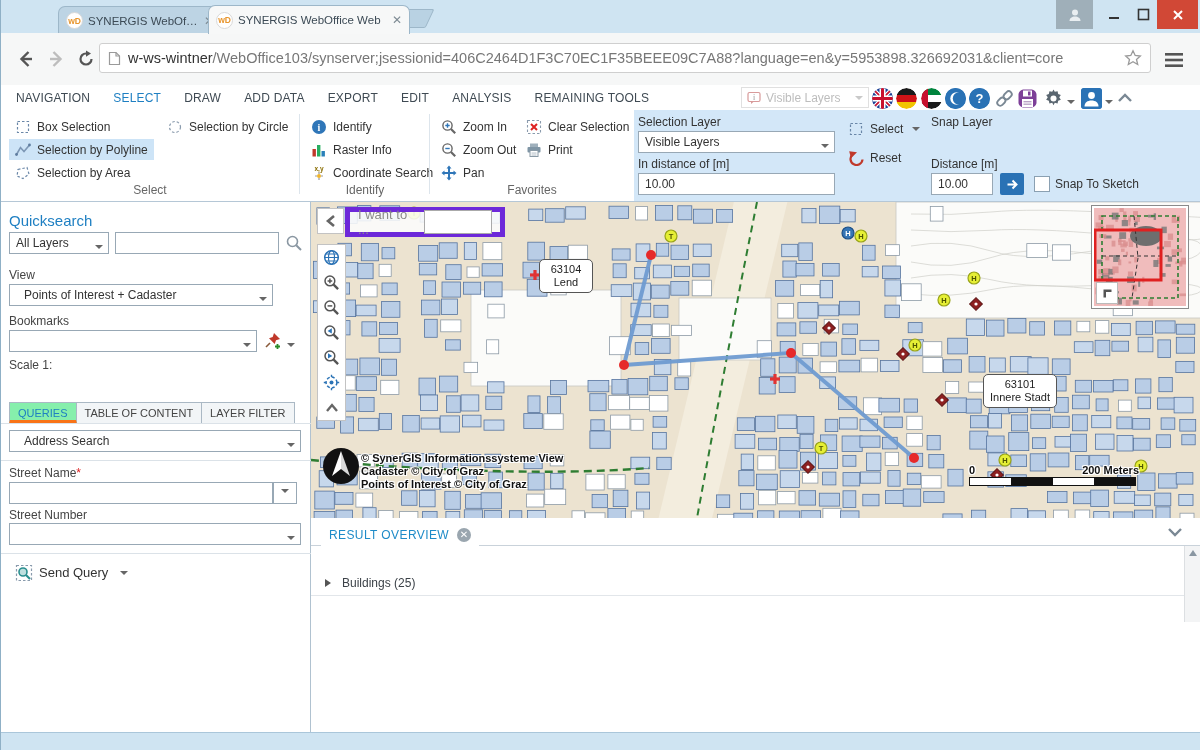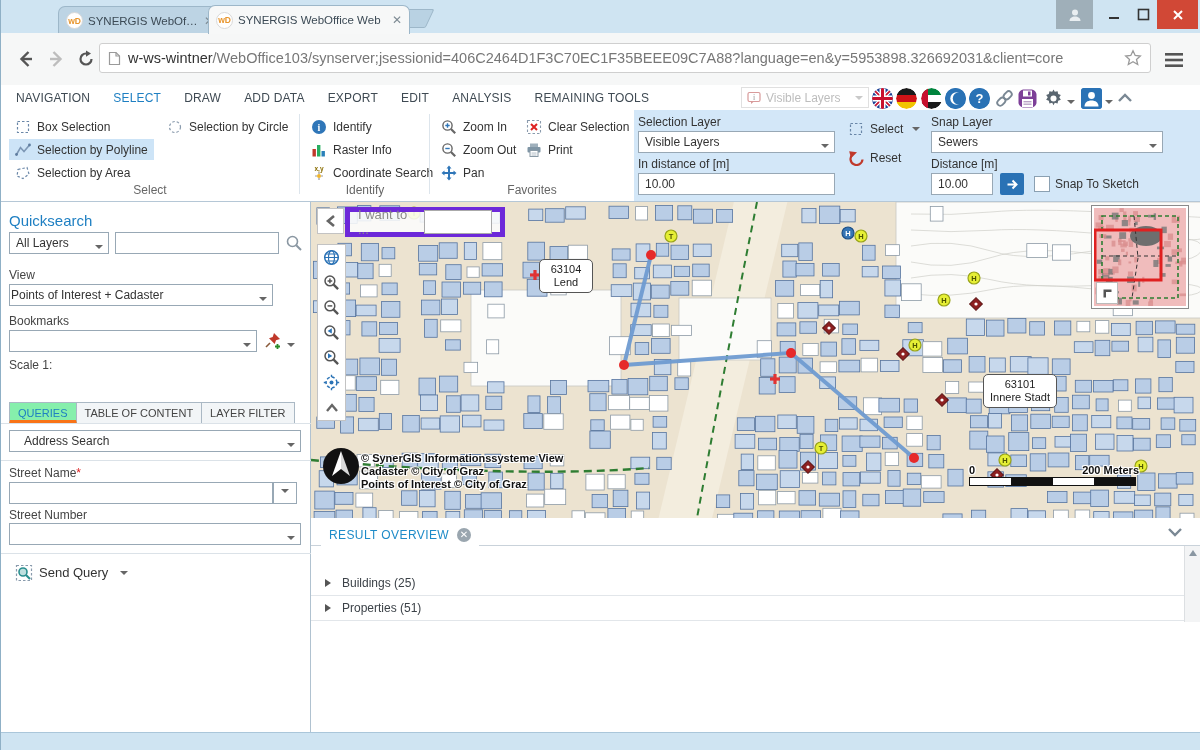--- a/index.html
+++ b/index.html
@@ -393,24 +393,20 @@
         <span class="caret" style="margin-left:3px"></span>
       </div>
       <div class="ritem" style="left:208px;top:37px">
         <span class="ric"><svg width="16" height="16" viewBox="0 0 16 16">
               <path d="M4.5 4.5 A6 6 0 1 0 14.5 9.5" fill="none" stroke="#c0392b" stroke-width="2.2"></path>
               <polygon points="1.2,1.2 9,2.2 3,8.2" fill="#c0392b"></polygon>
             </svg></span>
         <span>Reset</span>
       </div>
       <span class="plabel" style="left:297px;top:5px">Snap Layer</span>
-      <div class="sel" style="left:297px;top:21px;width:232px">
-        <span>Sewers</span>
-          <span class="caret"></span>
-      </div>
       <span class="plabel" style="left:297px;top:47px">Distance [m]</span>
       <input class="inputbox" style="left: 297px; top: 63px; width: 62px;" value="10.00">
       <div class="abs" style="left:366px;top:63px;width:24px;height:22px;background:#2a72b5;border-radius:2px;display:flex;align-items:center;justify-content:center">
         <svg width="13" height="13" viewBox="0 0 13 13">
             <path d="M1.5 6.5 H10 M6.5 2.5 L10.5 6.5 L6.5 10.5" stroke="#fff" stroke-width="2" fill="none"></path>
           </svg>
       </div>
       <div class="checkbox" style="left:400px;top:66px"></div>
       <span class="plabel" style="left:421px;top:67px">Snap To Sketch</span>
     </div>
@@ -423,21 +419,21 @@
         <span class="caret"></span>
     </div>
     <input class="inputbox" style="left: 114px; top: 30px; width: 164px;">
     <div class="abs" style="left:284px;top:32px">
       <svg width="18" height="18" viewBox="0 0 18 18">
           <circle cx="7.5" cy="7.5" r="5" fill="none" stroke="#8a97a2" stroke-width="1.6"></circle>
           <line x1="11.2" y1="11.2" x2="16" y2="16" stroke="#8a97a2" stroke-width="2"></line>
         </svg>
     </div>
     <div class="sblabel" style="top:66px">View</div>
-    <div class="sel" style="left:8px;top:82px;width:264px;padding-left:1px">
+    <div class="sel" style="left:8px;top:82px;width:264px;padding-left:14px">
       <span>Points of Interest + Cadaster</span>
         <span class="caret"></span>
     </div>
     <div class="sblabel" style="top:112px">Bookmarks</div>
     <div class="sel" style="left:8px;top:128px;width:248px">
         <span></span>
         <span class="caret"></span>
       </div>
     <div class="abs" style="left:262px;top:129px">
       <svg width="20" height="20" viewBox="0 0 20 20">
@@ -1153,24 +1149,20 @@
       <div class="abs" style="right:18px;top:7px">
         <svg width="16" height="14" viewBox="0 0 16 14">
             <path d="M2 4 L8 10 L14 4" stroke="#7a8894" stroke-width="2.4" fill="none"></path>
           </svg>
       </div>
     </div>
     <div class="rrow" style="top:53px">
       <span class="tri"></span>
       <span>Buildings (25)</span>
     </div>
-    <div class="rrow" style="top:78px">
-      <span class="tri"></span>
-      <span>Properties (51)</span>
-    </div>
     <div class="rscroll">
       <svg width="16" height="14" viewBox="0 0 16 14">
           <polygon points="8,4 12,10 4,10" fill="#8a97a2"></polygon>
         </svg>
     </div>
   </div>
 
   <div class="bottomstrip"></div>
 </div>
 

